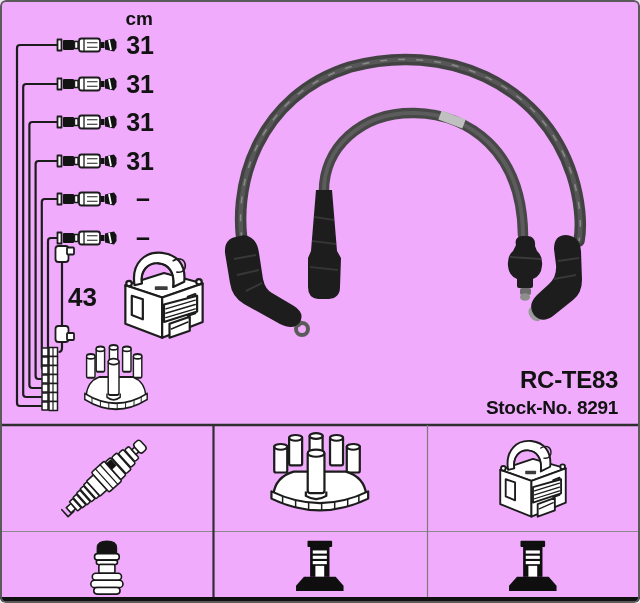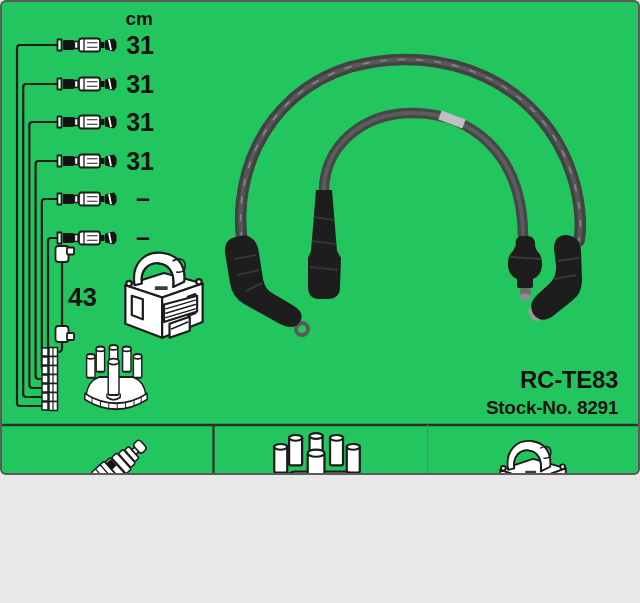--- a/index.html
+++ b/index.html
@@ -1,16 +1,16 @@
 <!DOCTYPE html>
 <html><head>
 <meta charset="utf-8">
 <style>
   html,body{margin:0;padding:0;background:#e8e8e8;}
-  .page{position:relative;width:640px;height:475px;background:#22c55e;border-radius:6px;overflow:hidden;}
+  .page{position:relative;width:640px;height:603px;background:#f0abfc;border-radius:6px;overflow:hidden;}
   .frame{position:absolute;inset:0;border:2px solid #5a5a5a;border-radius:6px;pointer-events:none;z-index:5;}
   svg.sheet{position:absolute;left:0;top:0;display:block;}
   svg text{font-family:"Liberation Sans","DejaVu Sans",sans-serif;font-weight:700;fill:#121212;}
 </style>
 </head>
 <body>
 
 <div class="page">
   <div class="frame"></div>
 

